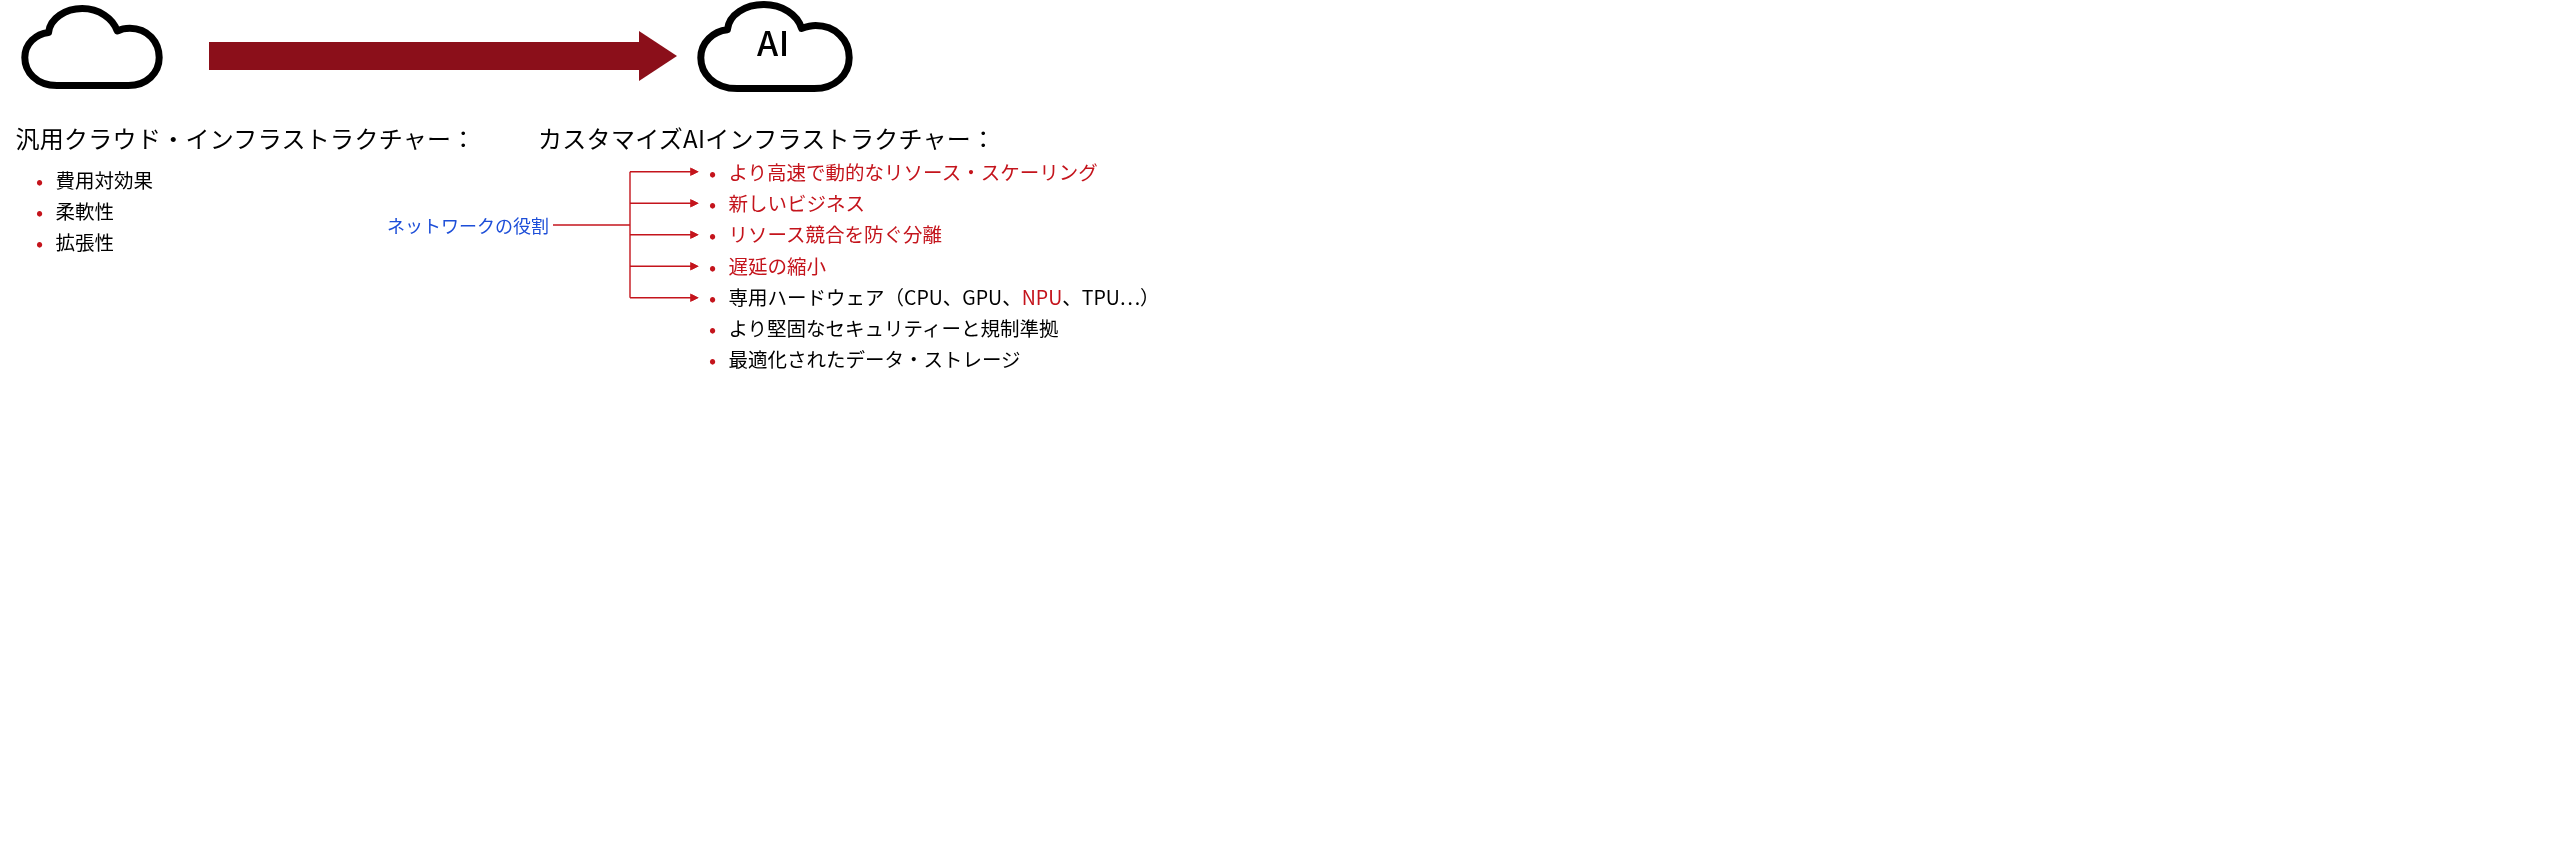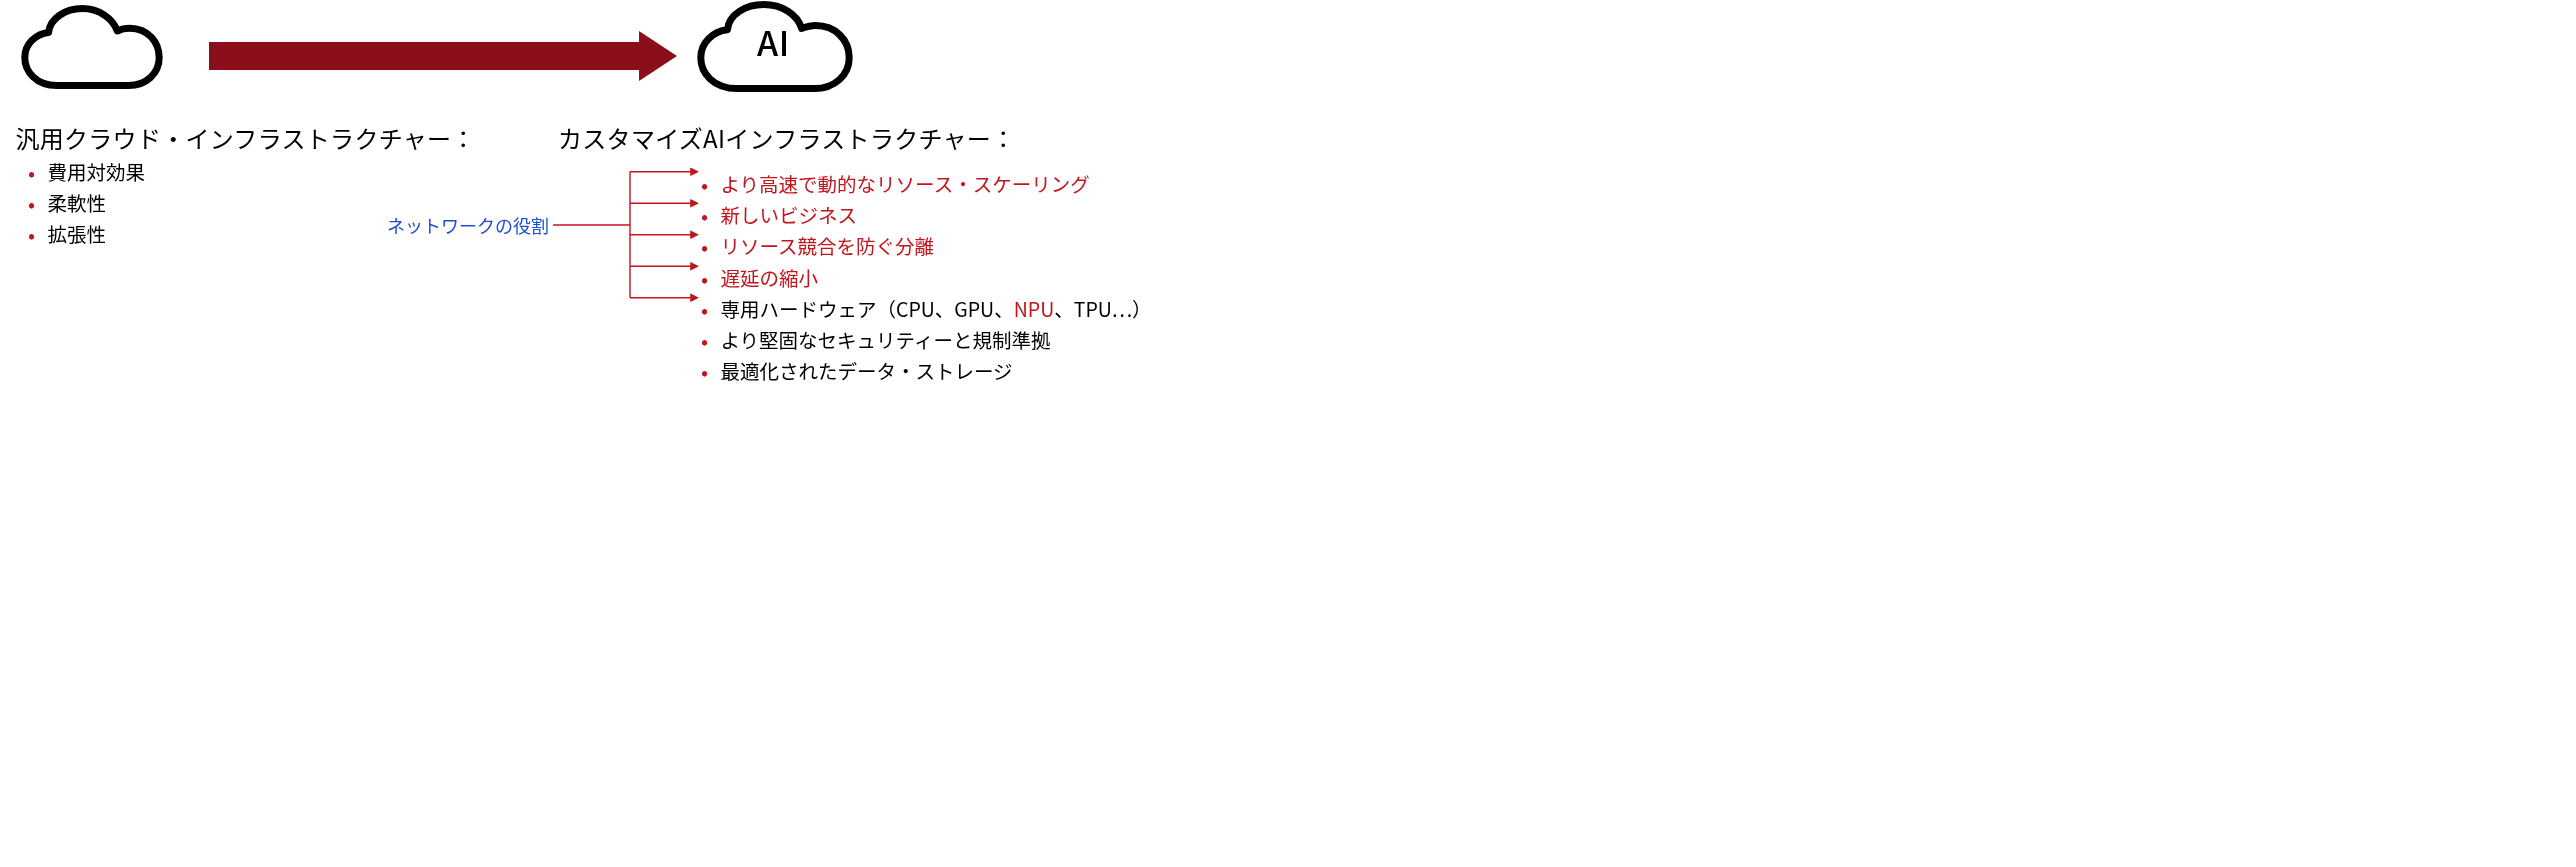--- a/index.html
+++ b/index.html
@@ -57,47 +57,47 @@
   }
 
   
   .heading {
     position: absolute;
     font-weight: 400;
     font-size: 24px;
     letter-spacing: 0.3px;
   }
   .heading-left  { left: 15.4px;  top: 120px; }
-  .heading-right { left: 558px; top: 120px; }
+  .heading-right { left: 538px; top: 120px; }
 
   
   ul.bullets {
     position: absolute;
     list-style: none;
-    margin: 0;
+    margin: 8px;
     padding: 0;
     font-size: 19.5px;
     line-height: 1.60;
   }
   ul.bullets li {
     position: relative;
     padding-left: 19.5px;
     white-space: nowrap;
   }
   ul.bullets li::before {
     content: "•";
     position: absolute;
     left: 0;
     top: 0;
     color: #c4141c;
     font-size: 21px;
     line-height: 1.55;
   }
   ul.left-list  { left: 28px;  top: 156px; }
-  ul.right-list { left: 701px; top: 168px; }
+  ul.right-list { left: 701px; top: 148px; }
 
   .txt-red { color: #c4141c; }
 
   
   .net-label {
     position: absolute;
     left: 387px;
     top: 212px;
     font-size: 18px;
     color: #1d4ed8;

